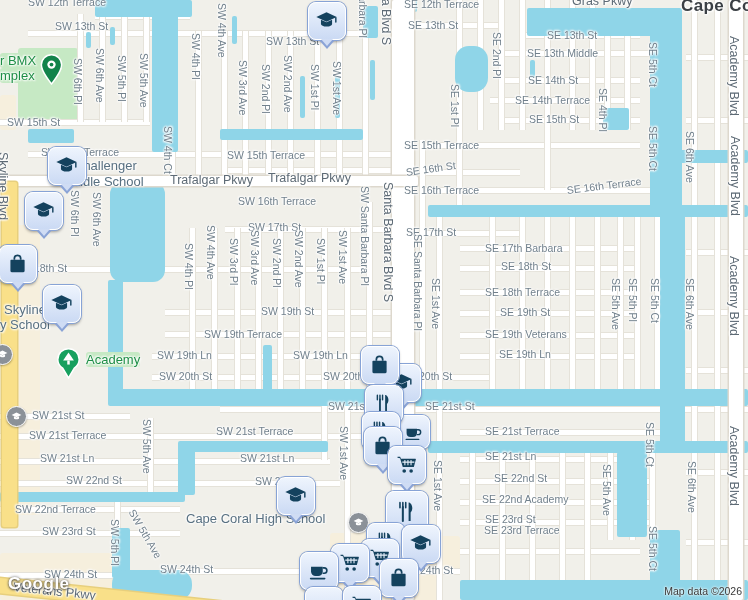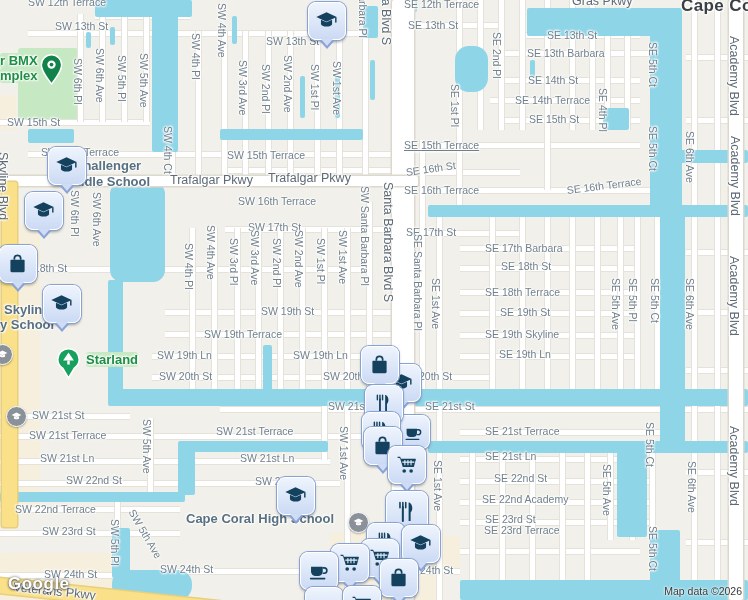--- a/index.html
+++ b/index.html
@@ -9,21 +9,21 @@
   .park{position:absolute;background:#c6e9c4;border-radius:3px;}
   .zone{position:absolute;background:#f6efdd;border-radius:3px;}
   .road{position:absolute;background:#fff;}
   .rh{height:5px;box-shadow:0 -1px 0 #e5e2d9,0 1px 0 #e5e2d9;}
   .rv{width:5px;box-shadow:-1px 0 0 #e5e2d9,1px 0 0 #e5e2d9;}
   .major{position:absolute;background:#fff;box-shadow:0 0 0 1.5px #ddd8cd;border-radius:2px;}
   .major.yellow{background:#f9e089;box-shadow:0 0 0 1.5px #e7cf7d;}
   .sl{position:absolute;font-size:10.5px;line-height:12px;color:#71808c;white-space:nowrap;
       text-shadow:0 0 2px #fff,0 0 2px #fff,0 0 3px #fff,1px 1px 2px #fff,-1px -1px 2px #fff;}
   .sl.maj{font-size:12.5px;color:#5d6a75;}
-  .pl{position:absolute;font-size:13px;font-weight:700;white-space:nowrap;
+  .pl{position:absolute;font-size:13px;font-weight:400;white-space:nowrap;
       text-shadow:0 0 2px #fff,0 0 3px #fff,1px 1px 2px #fff,-1px -1px 2px #fff;}
   .pl.school{color:#587081;}
   .pl.park{color:#1e8e46;}
   .pl.city{font-size:17px;color:#3b4045;font-weight:700;letter-spacing:.4px;}
   .mk{position:absolute;box-sizing:border-box;border-radius:8px;
       background:linear-gradient(#eef4fd,#cbdaf4);border:1.5px solid #fff;
       box-shadow:0 0 0 1px #87a3d6,0 1.5px 3px rgba(0,0,0,.35);
       display:flex;align-items:center;justify-content:center;}
   .mk svg{width:64%;height:64%;}
   .mk::before{content:"";position:absolute;left:50%;bottom:-10px;transform:translateX(-50%);
@@ -195,44 +195,44 @@
     <div class="major" style="left: 729px; top: 0px; width: 14px; height: 600px;"></div>
     <div class="major yellow" style="left: 2px; top: 182px; width: 15px; height: 345px;"></div>
     <div class="major yellow" style="left: -20px; top: 576px; width: 280px; height: 15px; transform: rotate(6deg); transform-origin: 0px 0px;"></div>
     <div class="sl" style="left: 28px; top: -4px;">SW 12th Terrace</div>
     <div class="sl" style="left: 404px; top: -2px;">SE 12th Terrace</div>
     <div class="sl maj" style="left: 572px; top: -5px;">Gras Pkwy</div>
     <div class="sl" style="left: 55px; top: 20px;">SW 13th St</div>
     <div class="sl" style="left: 266px; top: 35px;">SW 13th St</div>
     <div class="sl" style="left: 408px; top: 19px;">SE 13th St</div>
     <div class="sl" style="left: 547px; top: 29px;">SE 13th St</div>
-    <div class="sl" style="left: 527px; top: 47px;">SE 13th Barbara</div>
+    <div class="sl" style="left: 527px; top: 47px;">SE 13th Middle</div>
     <div class="sl" style="left: 528px; top: 74px;">SE 14th St</div>
     <div class="sl" style="left: 515px; top: 94px;">SE 14th Terrace</div>
     <div class="sl" style="left: 529px; top: 113px;">SE 15th St</div>
     <div class="sl" style="left: 7px; top: 116px;">SW 15th St</div>
-    <div class="sl" style="left: 404px; top: 139px; text-decoration: underline;">SE 15th Terrace</div>
+    <div class="sl" style="left: 404px; top: 139px;">SE 15th Terrace</div>
     <div class="sl" style="left: 41px; top: 146px;">SW 15th Terrace</div>
     <div class="sl" style="left: 227px; top: 149px;">SW 15th Terrace</div>
     <div class="sl" style="left: 405px; top: 166px; transform: rotate(-8deg); transform-origin: 0px 0px;">SE 16th St</div>
     <div class="sl maj" style="left: 170px; top: 174px;">Trafalgar Pkwy</div>
     <div class="sl maj" style="left: 268px; top: 172px;">Trafalgar Pkwy</div>
     <div class="sl" style="left: 238px; top: 195px;">SW 16th Terrace</div>
     <div class="sl" style="left: 404px; top: 184px;">SE 16th Terrace</div>
     <div class="sl" style="left: 566px; top: 184px; transform: rotate(-7deg); transform-origin: 0px 0px;">SE 16th Terrace</div>
     <div class="sl" style="left: 248px; top: 221px;">SW 17th St</div>
     <div class="sl" style="left: 406px; top: 226px;">SE 17th St</div>
     <div class="sl" style="left: 485px; top: 242px;">SE 17th Barbara</div>
     <div class="sl" style="left: 14px; top: 262px;">SW 18th St</div>
     <div class="sl" style="left: 501px; top: 260px;">SE 18th St</div>
     <div class="sl" style="left: 485px; top: 286px;">SE 18th Terrace</div>
     <div class="sl" style="left: 261px; top: 305px;">SW 19th St</div>
     <div class="sl" style="left: 500px; top: 306px;">SE 19th St</div>
     <div class="sl" style="left: 204px; top: 328px;">SW 19th Terrace</div>
-    <div class="sl" style="left: 485px; top: 328px;">SE 19th Skyline</div>
+    <div class="sl" style="left: 485px; top: 328px;">SE 19th Veterans</div>
     <div class="sl" style="left: 157px; top: 349px;">SW 19th Ln</div>
     <div class="sl" style="left: 293px; top: 349px;">SW 19th Ln</div>
     <div class="sl" style="left: 499px; top: 348px;">SE 19th Ln</div>
     <div class="sl" style="left: 159px; top: 370px;">SW 20th St</div>
     <div class="sl" style="left: 323px; top: 370px;">SW 20th St</div>
     <div class="sl" style="left: 419px; top: 370px;">20th St</div>
     <div class="sl" style="left: 328px; top: 400px;">SW 21st St</div>
     <div class="sl" style="left: 425px; top: 400px;">SE 21st St</div>
     <div class="sl" style="left: 32px; top: 409px;">SW 21st St</div>
     <div class="sl" style="left: 29px; top: 429px;">SW 21st Terrace</div>
@@ -303,21 +303,21 @@
     <div class="sl" style="left: 656px; top: 422px; transform: rotate(90deg); transform-origin: 0px 0px;">SE 5th Ct</div>
     <div class="sl" style="left: 659px; top: 526px; transform: rotate(90deg); transform-origin: 0px 0px;">SE 5th Ct</div>
     <div class="sl" style="left: 698px; top: 461px; transform: rotate(90deg); transform-origin: 0px 0px;">SE 6th Ave</div>
     <div class="sl maj" style="left: 740px; top: 426px; transform: rotate(90deg); transform-origin: 0px 0px;">Academy Blvd</div>
     <div class="sl maj" style="left: 9px; top: 152px; transform: rotate(90deg); transform-origin: 0px 0px;">Skyline Blvd</div>
     <div class="pl school" style="left: 74px; top: 158px;">Challenger</div>
     <div class="pl school" style="left: 62px; top: 174px;">Middle School</div>
     <div class="pl school" style="left: 4px; top: 302px;">Skyline</div>
     <div class="pl school" style="left: 0px; top: 317px;">y School</div>
     <div class="pl school" style="left: 186px; top: 511px;">Cape Coral High School</div>
-    <div class="pl park" style="left: 86px; top: 352px;">Starland</div>
+    <div class="pl park" style="left: 86px; top: 352px;">Academy</div>
     <div class="pl park" style="left: 0px; top: 53px;">r BMX</div>
     <div class="pl park" style="left: 0px; top: 68px;">mplex</div>
     <div class="pl city" style="left: 681px; top: -4px;">Cape Co</div>
     <div class="pin" style="left: 38px; top: 53px; width: 27px; height: 33px;"><svg viewBox="0 0 24 30">
         <path d="M12 1.5a9 9 0 0 0-9 9c0 6.2 9 17 9 17s9-10.8 9-17a9 9 0 0 0-9-9z" fill="#11834a" stroke="#fff" stroke-width="1.3"></path>
         <circle cx="12" cy="10.3" r="3.7" fill="#fff"></circle>
         <circle cx="12" cy="10.3" r="1.7" fill="#11834a"></circle>
       </svg></div>
     <div class="pin" style="left: 55px; top: 347px; width: 27px; height: 33px;"><svg viewBox="0 0 24 30">
         <path d="M12 1.5a9.5 9.5 0 0 0-9.5 9.5c0 3.2 1.7 6 4.3 7.7L12 27.5l5.2-8.8a9.5 9.5 0 0 0 4.3-7.7A9.5 9.5 0 0 0 12 1.5z" fill="#17a05e" stroke="#fff" stroke-width="1.3"></path>

